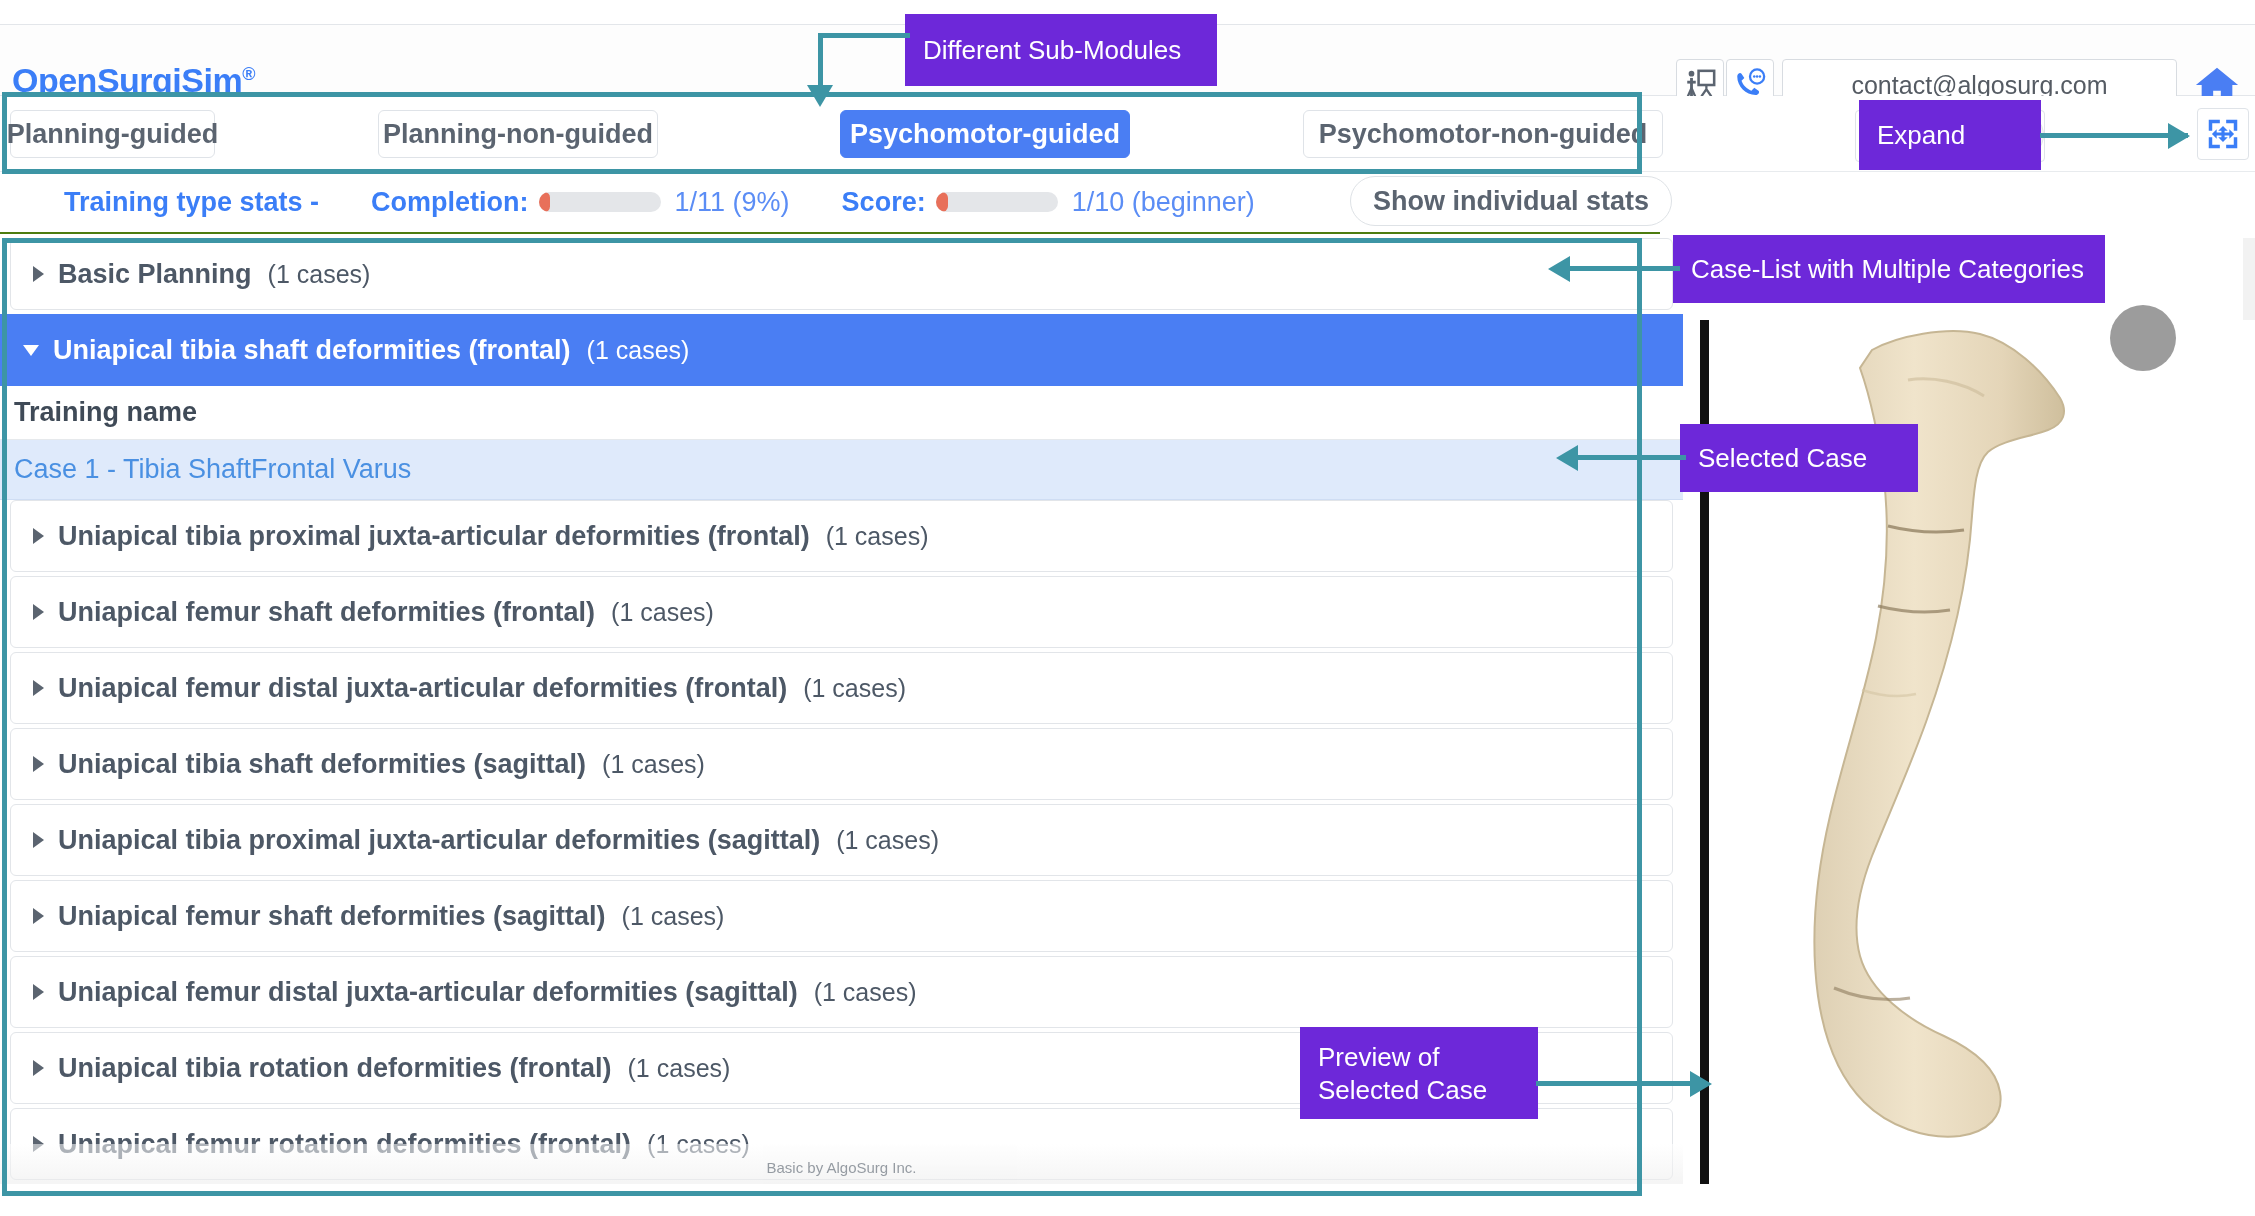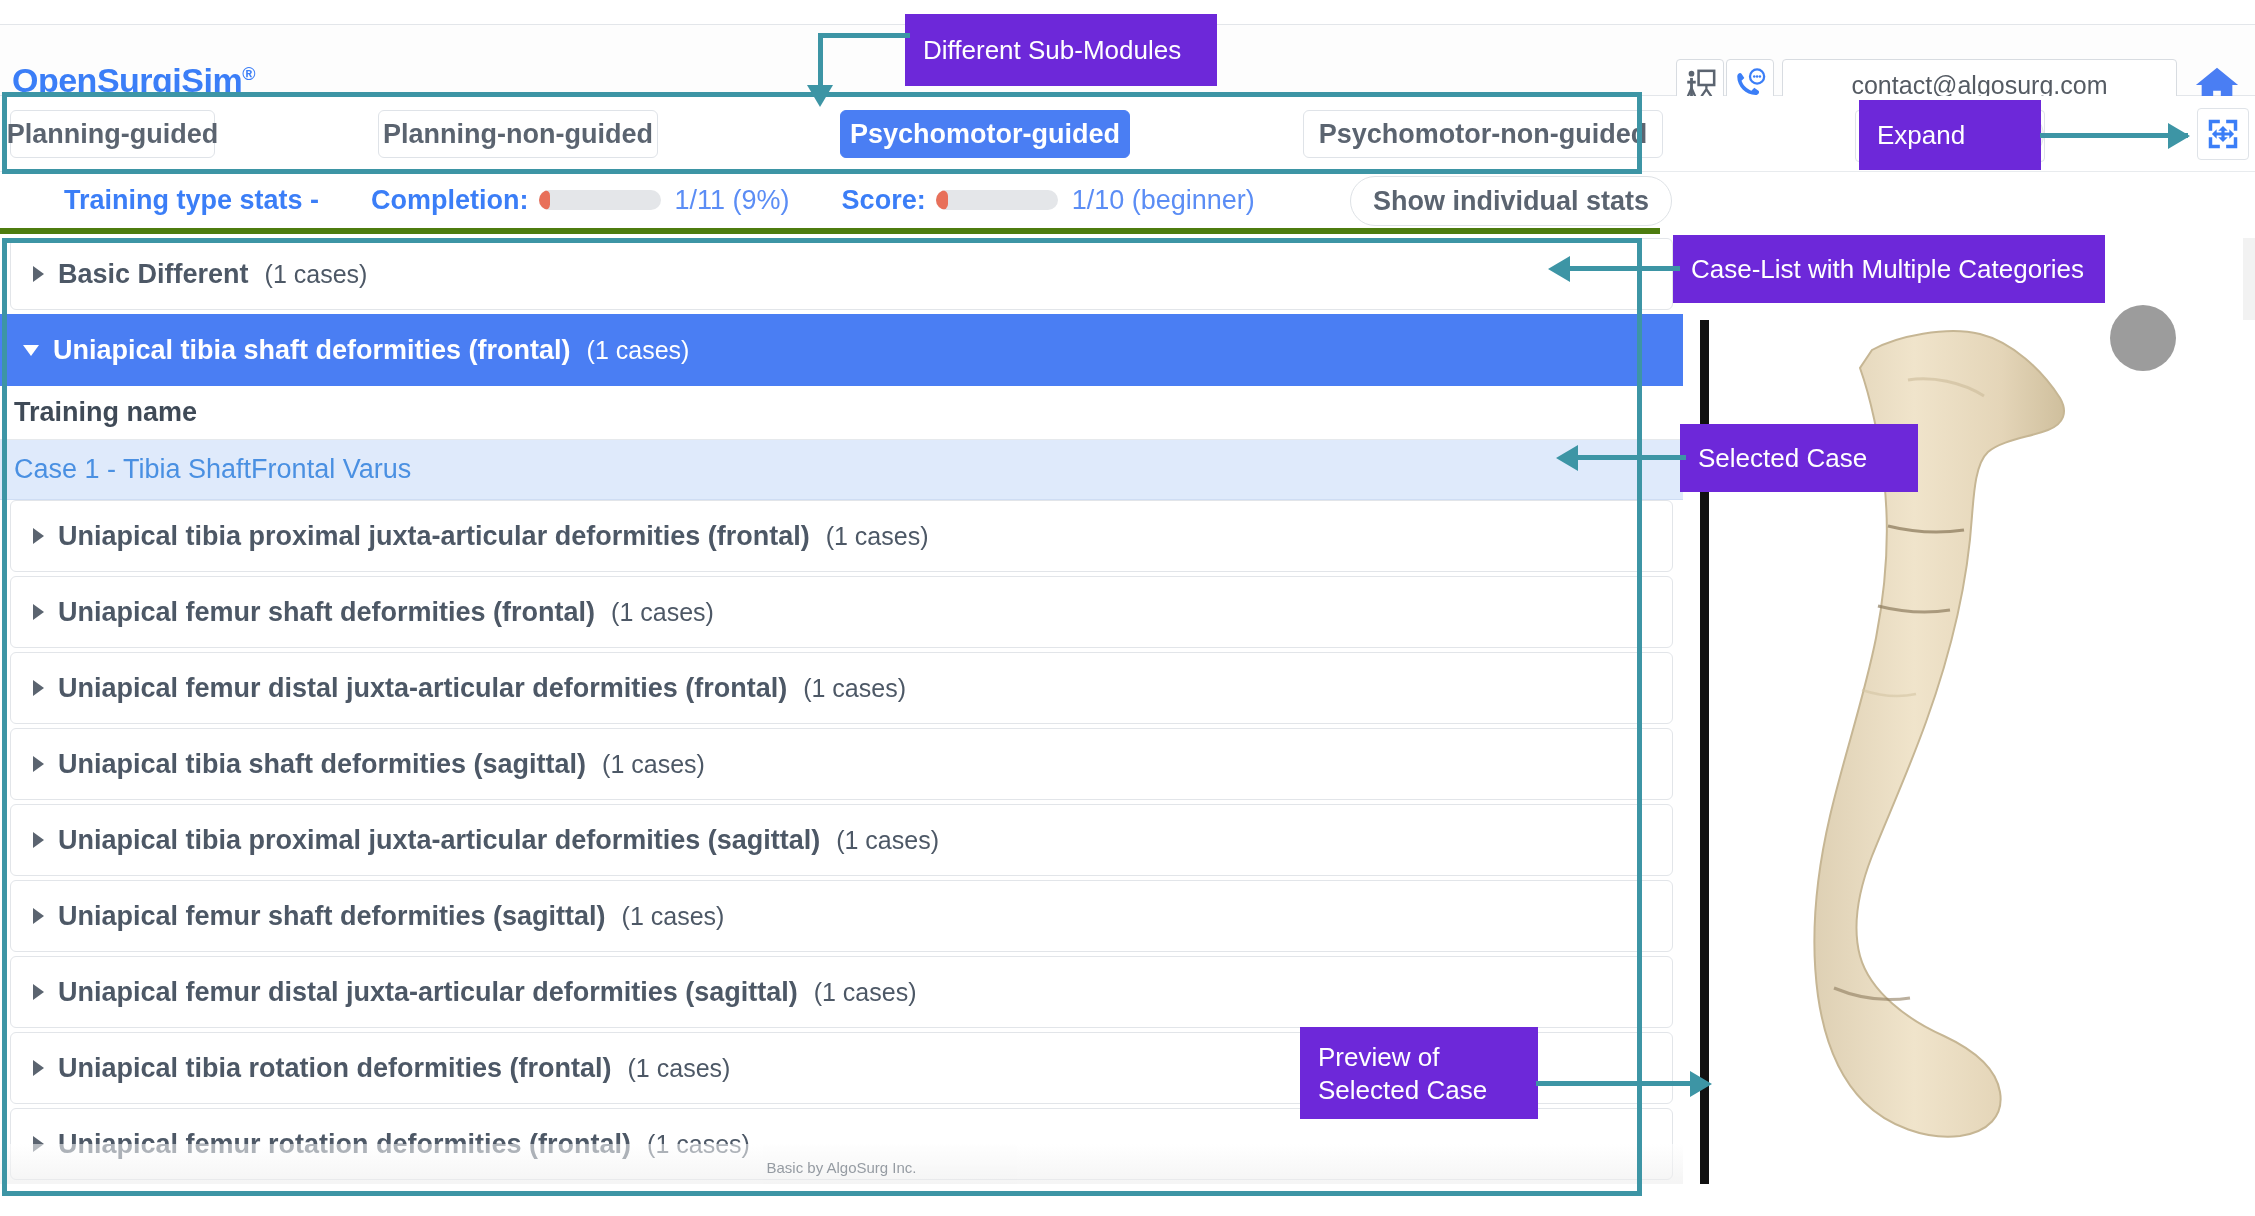--- a/index.html
+++ b/index.html
@@ -64,21 +64,21 @@
   }
   .fullscreen-btn {
     position:absolute; left:2197px; top:108px; width:52px; height:52px;
     border:1px solid #dfe3e8; border-radius:4px; background:#fff;
     display:flex; align-items:center; justify-content:center;
   }
 
   
   .statsrow {
     position:absolute; left:0; top:172px; width:1660px; height:62px;
-    background:#fff; border-bottom:6px solid #4d7c0f;
+    background:#fff; border-bottom:2px solid #4d7c0f;
     display:flex; align-items:center;
   }
   .stats-label { color:#3b7ef7; font-weight:bold; font-size:27px; margin-left:64px; }
   .stat-group { display:flex; align-items:center; margin-left:52px; }
   .stat-key { color:#3b7ef7; font-weight:bold; font-size:27px; margin-right:10px; }
   .bar-track {
     width:122px; height:20px; border-radius:10px; background:#e4e6e9;
     position:relative; overflow:hidden; margin-right:14px;
   }
   .bar-fill { position:absolute; left:0; top:0; height:100%; background:#e8705a; border-radius:10px; }
@@ -232,21 +232,21 @@
     </div>
   </div>
   <div class="show-stats-btn">
     <span>Show individual stats</span>
   </div>
 
   <div class="caselist">
     <div id="cat-container">
         <div class="cat-row">
           <span class="tri right"></span>
-          <span class="cat-name">Basic Different</span>
+          <span class="cat-name">Basic Planning</span>
           <span class="cat-count">(1 cases)</span>
         </div>
         <div class="cat-row selected">
           <span class="tri down"></span>
           <span class="cat-name">Uniapical tibia shaft deformities (frontal)</span>
           <span class="cat-count">(1 cases)</span>
         </div>
         <div class="chapter-head">Training name</div>
         <div class="case-row">Case 1 - Tibia ShaftFrontal Varus</div>
         <div class="cat-row">

